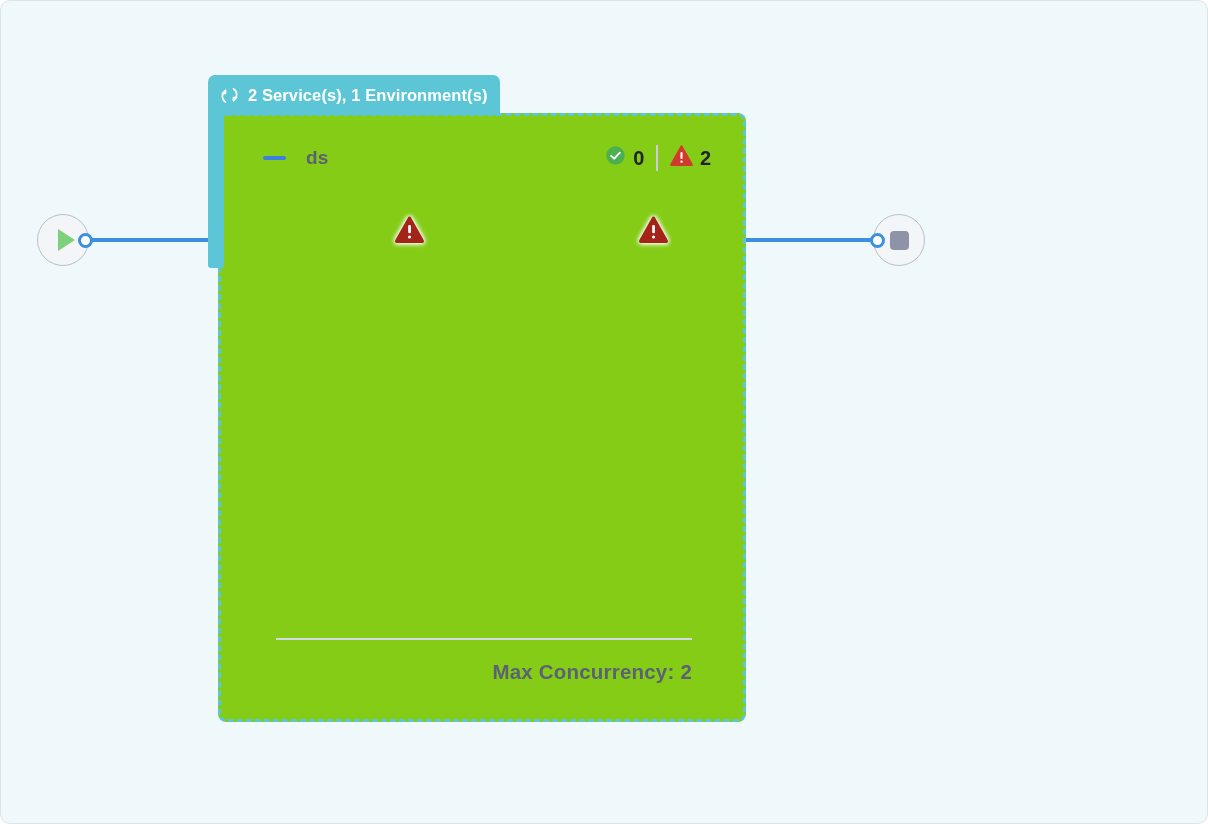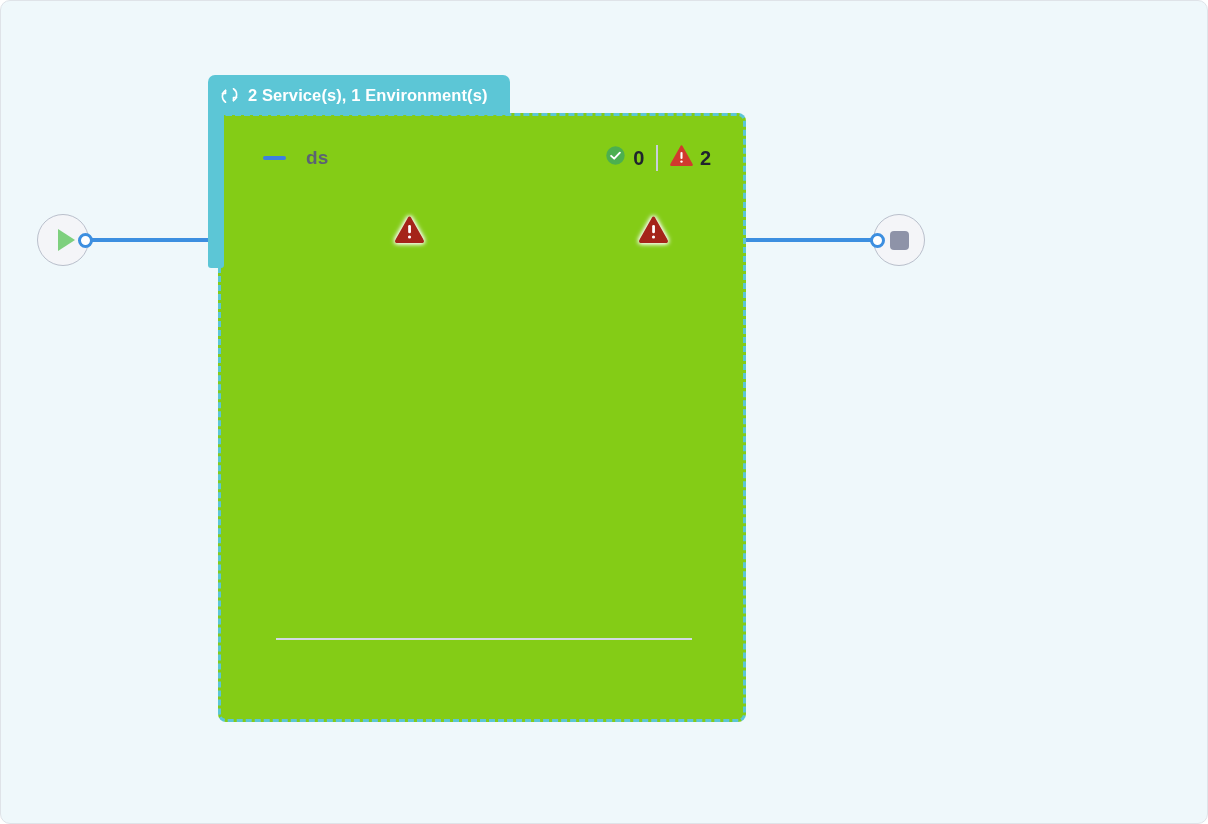--- a/index.html
+++ b/index.html
@@ -77,21 +77,21 @@
   }
   #handle-start { left: 77px; top: 232px; }
   #handle-end   { left: 869px; top: 232px; }
 
   
   #group-tab {
     position: absolute;
     left: 207px;
     top: 74px;
     height: 40px;
-    padding: 0 22px 0 12px;
+    padding: 0 12px 0 12px;
     display: flex;
     align-items: center;
     gap: 9px;
     background: #5cc6d6;
     border-radius: 7px 7px 0 0;
     color: #ffffff;
     font-size: 16.5px;
     font-weight: 700;
     letter-spacing: .1px;
     z-index: 4;
@@ -297,20 +297,21 @@
               <rect x="10.9" y="7.4" width="2.2" height="7.2" rx="1.1" fill="#ffffff"></rect>
               <circle cx="12" cy="17.4" r="1.25" fill="#ffffff"></circle>
             </svg>
           </span>
           <span>2</span>
         </div>
       </div>
     </div>
 
     <div id="group-divider"></div>
+    <div id="max-concurrency">Max Concurrency: 2</div>
   </div>
 
   <div class="svc-wrap" id="svc-0">
     <div class="svc-card active">
       <span>
         <svg width="42" height="46" viewBox="0 0 42 46">
           <path d="M21 1 L40 11.7 V33.3 L21 44 L2 33.3 V11.7 Z" fill="#77c653"></path>
           <path d="M21 1 L40 11.7 V33.3 L21 44 Z" fill="#6cbd49"></path>
           <g fill="none" stroke="#ffffff" stroke-width="2.9" stroke-linecap="round">
             <circle cx="15.7" cy="25.3" r="5.1"></circle>

